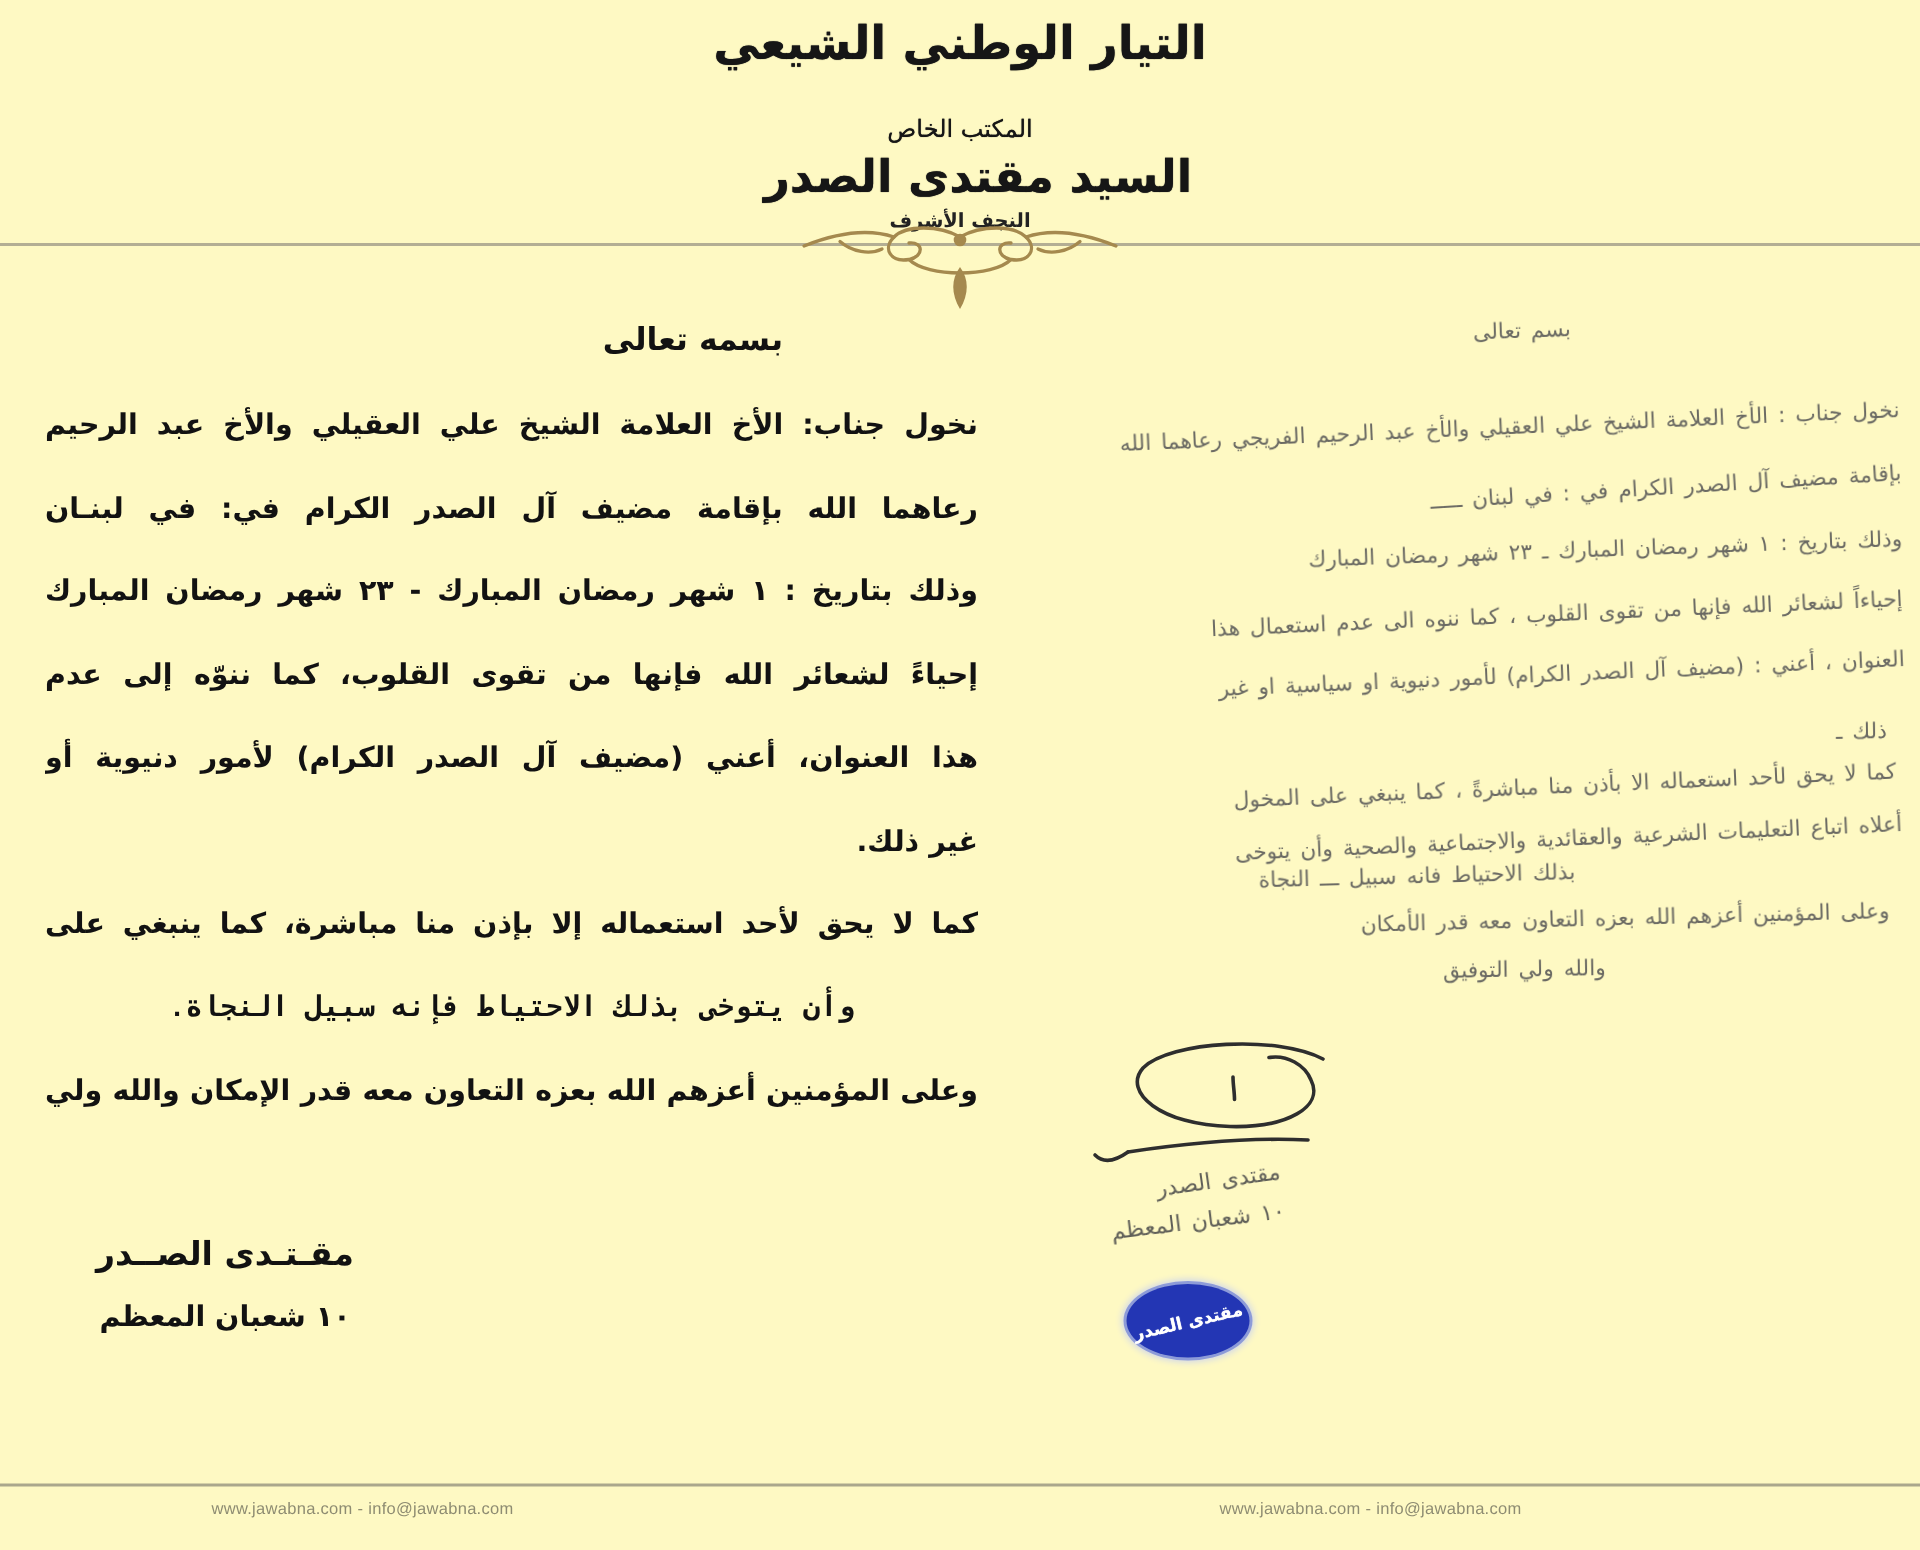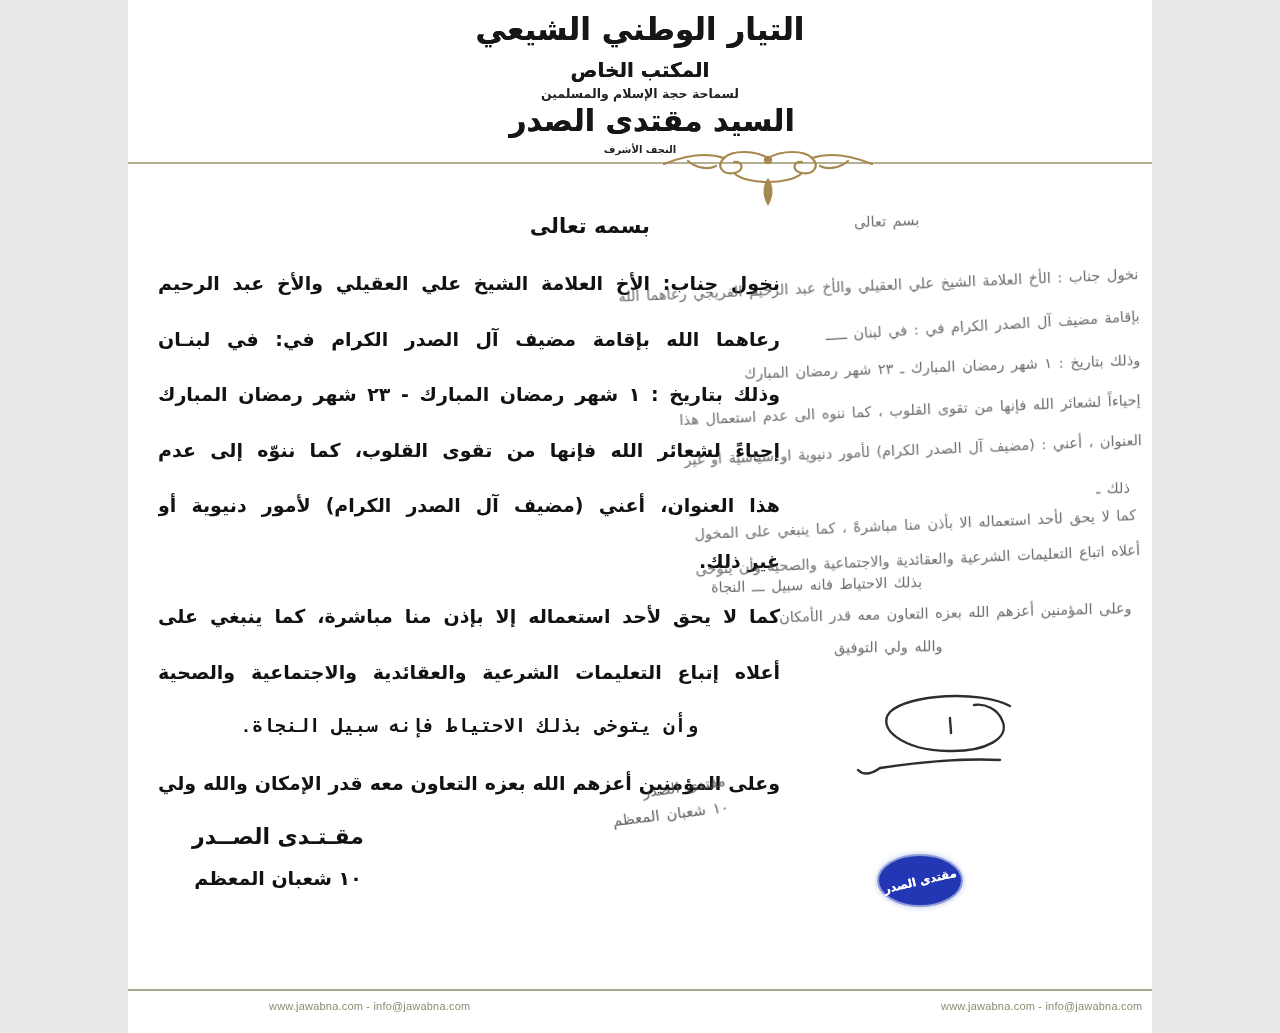--- a/index.html
+++ b/index.html
@@ -1,32 +1,32 @@
 <!DOCTYPE html>
 <html lang="ar"><head>
 <meta charset="utf-8">
 <style>
   html,body{margin:0;padding:0;}
   body{background:#e8e8e8;}
   .page{
     position:relative;
-    width:1024px;height:1033px;
+    width:1280px;height:1033px;
     margin:0 auto;
-    background:#ffffff;
+    background:#fef9c3;
     overflow:hidden;
     font-family:"DejaVu Sans",sans-serif;
   }
 
   
   .letterhead{position:absolute;top:4px;left:0;right:0;text-align:center;color:#161616;direction:rtl;}
   .lh1{font-size:31px;font-weight:bold;line-height:50px;letter-spacing:1px;text-shadow:0 0 .6px #161616;}
-  .lh2{font-size:20px;font-weight:bold;line-height:26px;margin-top:3px;text-shadow:0 0 .5px #161616;}
+  .lh2{font-size:16px;font-weight:normal;line-height:26px;margin-top:19px;text-shadow:0 0 .5px #161616;}
   .lh3{font-size:12.5px;font-weight:bold;line-height:15px;margin-top:3px;color:#222;}
   .lh4{font-size:30px;font-weight:bold;line-height:36px;margin-top:2px;letter-spacing:1px;text-shadow:0 0 .6px #161616;padding-left:24px;}
-  .lh5{font-size:10px;font-weight:bold;line-height:16px;margin-top:3px;color:#222;}
+  .lh5{font-size:13px;font-weight:bold;line-height:16px;margin-top:3px;color:#222;}
 
   
   .rule{position:absolute;left:0;right:0;height:2px;background:#b3ae94;}
   .rule-top{top:162px;}
   .rule-bottom{top:989px;background:#aaa78c;}
   .ornament{position:absolute;left:530px;top:148px;width:220px;height:62px;}
 
   
   .basmala{
     position:absolute;left:322px;top:214px;width:200px;
@@ -99,21 +99,20 @@
   .footer-right{left:813px;}
 </style>
 </head>
 <body>
 
 <div class="page">
 
   <header class="letterhead">
     <div class="lh1">التيار الوطني الشيعي</div>
     <div class="lh2">المكتب الخاص</div>
-    <div class="lh3">لسماحة حجة الإسلام والمسلمين</div>
     <div class="lh4">السيد مقتدى الصدر</div>
     <div class="lh5">النجف الأشرف</div>
   </header>
 
   <div class="rule rule-top"></div>
   <svg class="ornament" viewBox="0 0 220 62" aria-hidden="true">
     <g stroke="#a5894e" fill="none" stroke-width="2.2" stroke-linecap="round">
       <path d="M110,10 C96,2 74,2 66,10 C58,18 64,27 76,25 C86,23 86,13 76,14"></path>
       <path d="M110,10 C124,2 146,2 154,10 C162,18 156,27 144,25 C134,23 134,13 144,14"></path>
       <path d="M66,10 C48,4 26,8 6,16"></path>
@@ -131,21 +130,20 @@
   <div class="basmala">بسمه تعالى</div>
 
   <section class="typed" dir="rtl">
     <div class="tline">نخول جناب: الأخ العلامة الشيخ علي العقيلي والأخ عبد الرحيم الفريجي</div>
     <div class="tline">رعاهما الله بإقامة مضيف آل الصدر الكرام في: في لبنـان</div>
     <div class="tline">وذلك بتاريخ : ١ شهر رمضان المبارك - ٢٣ شهر رمضان المبارك</div>
     <div class="tline">إحياءً لشعائر الله فإنها من تقوى القلوب، كما ننوّه إلى عدم استعمال</div>
     <div class="tline">هذا العنوان، أعني (مضيف آل الصدر الكرام) لأمور دنيوية أو سياسية أو</div>
     <div class="tline end">غير ذلك.</div>
     <div class="tline">كما لا يحق لأحد استعماله إلا بإذن منا مباشرة، كما ينبغي على المخول</div>
-    <div class="tline">أعلاه إتباع التعليمات الشرعية والعقائدية والاجتماعية والصحية</div>
     <div class="tline center">وأن يتوخى بذلك الاحتياط فإنه سبيل النجاة.</div>
     <div class="tline">وعلى المؤمنين أعزهم الله بعزه التعاون معه قدر الإمكان والله ولي التوفيق.</div>
   </section>
 
   <div class="sigblock">
     <div class="signame">مقـتـدى الصــدر</div>
     <div class="sigdate">١٠ شعبان المعظم</div>
   </div>
 
   <section>

